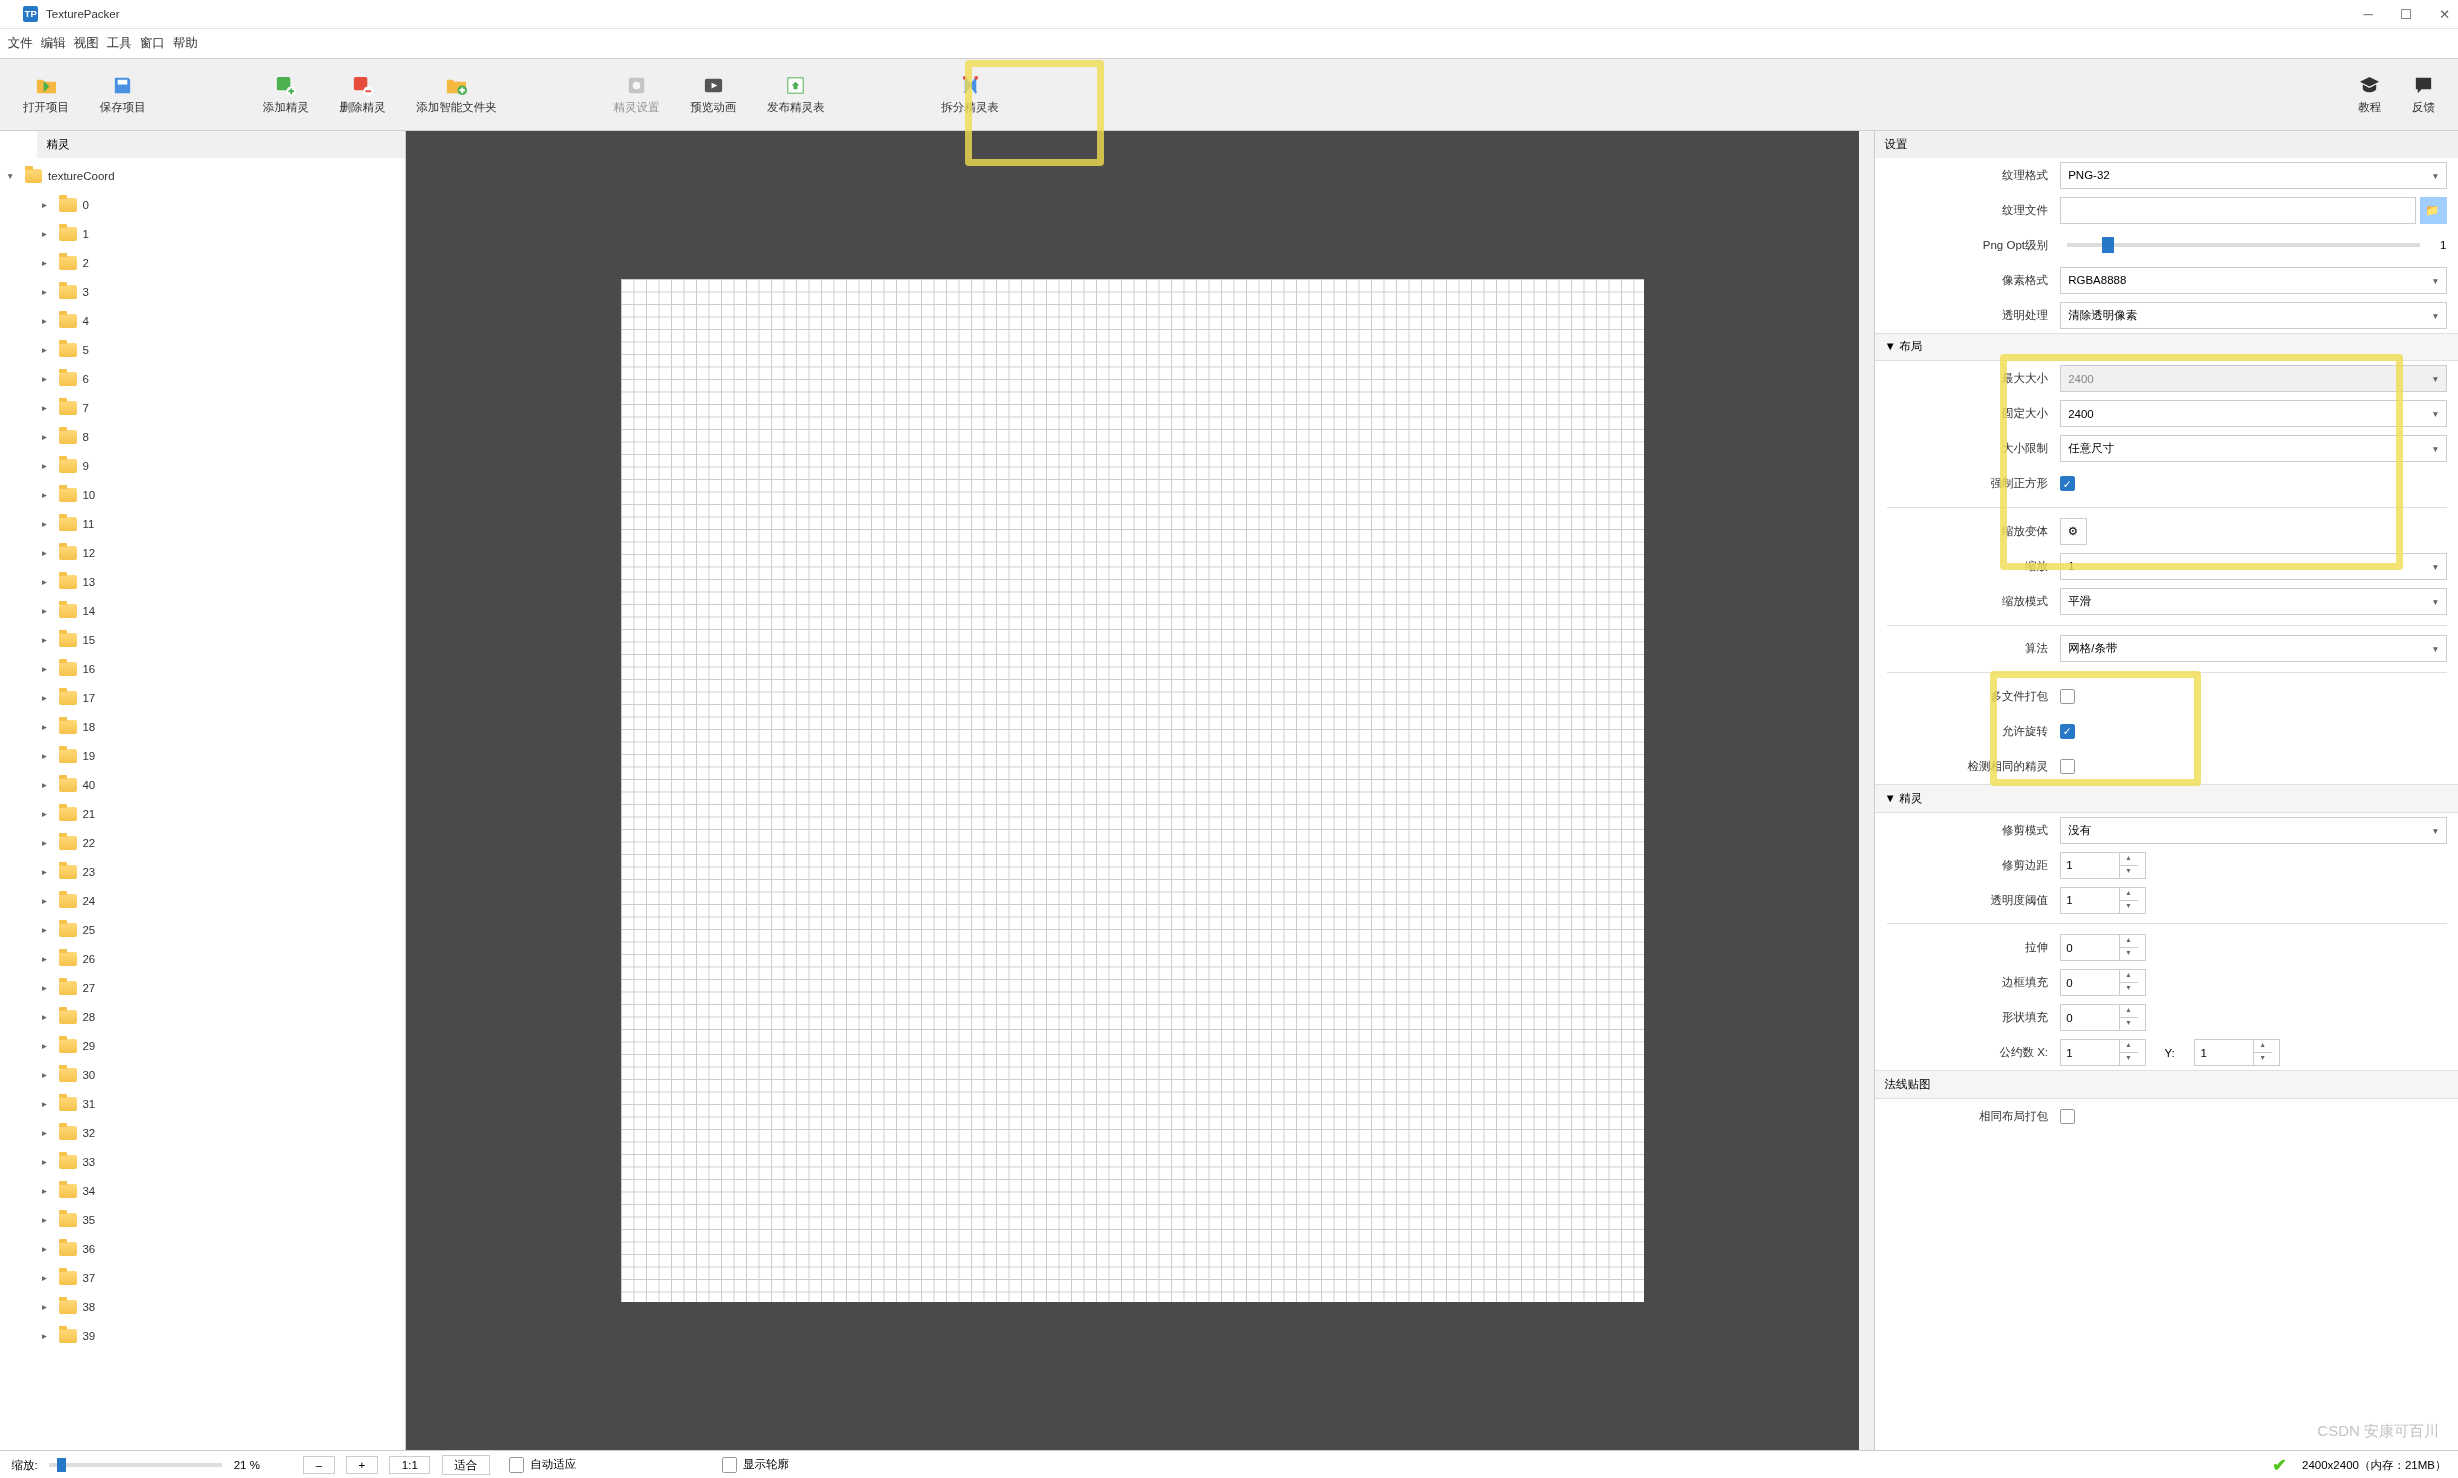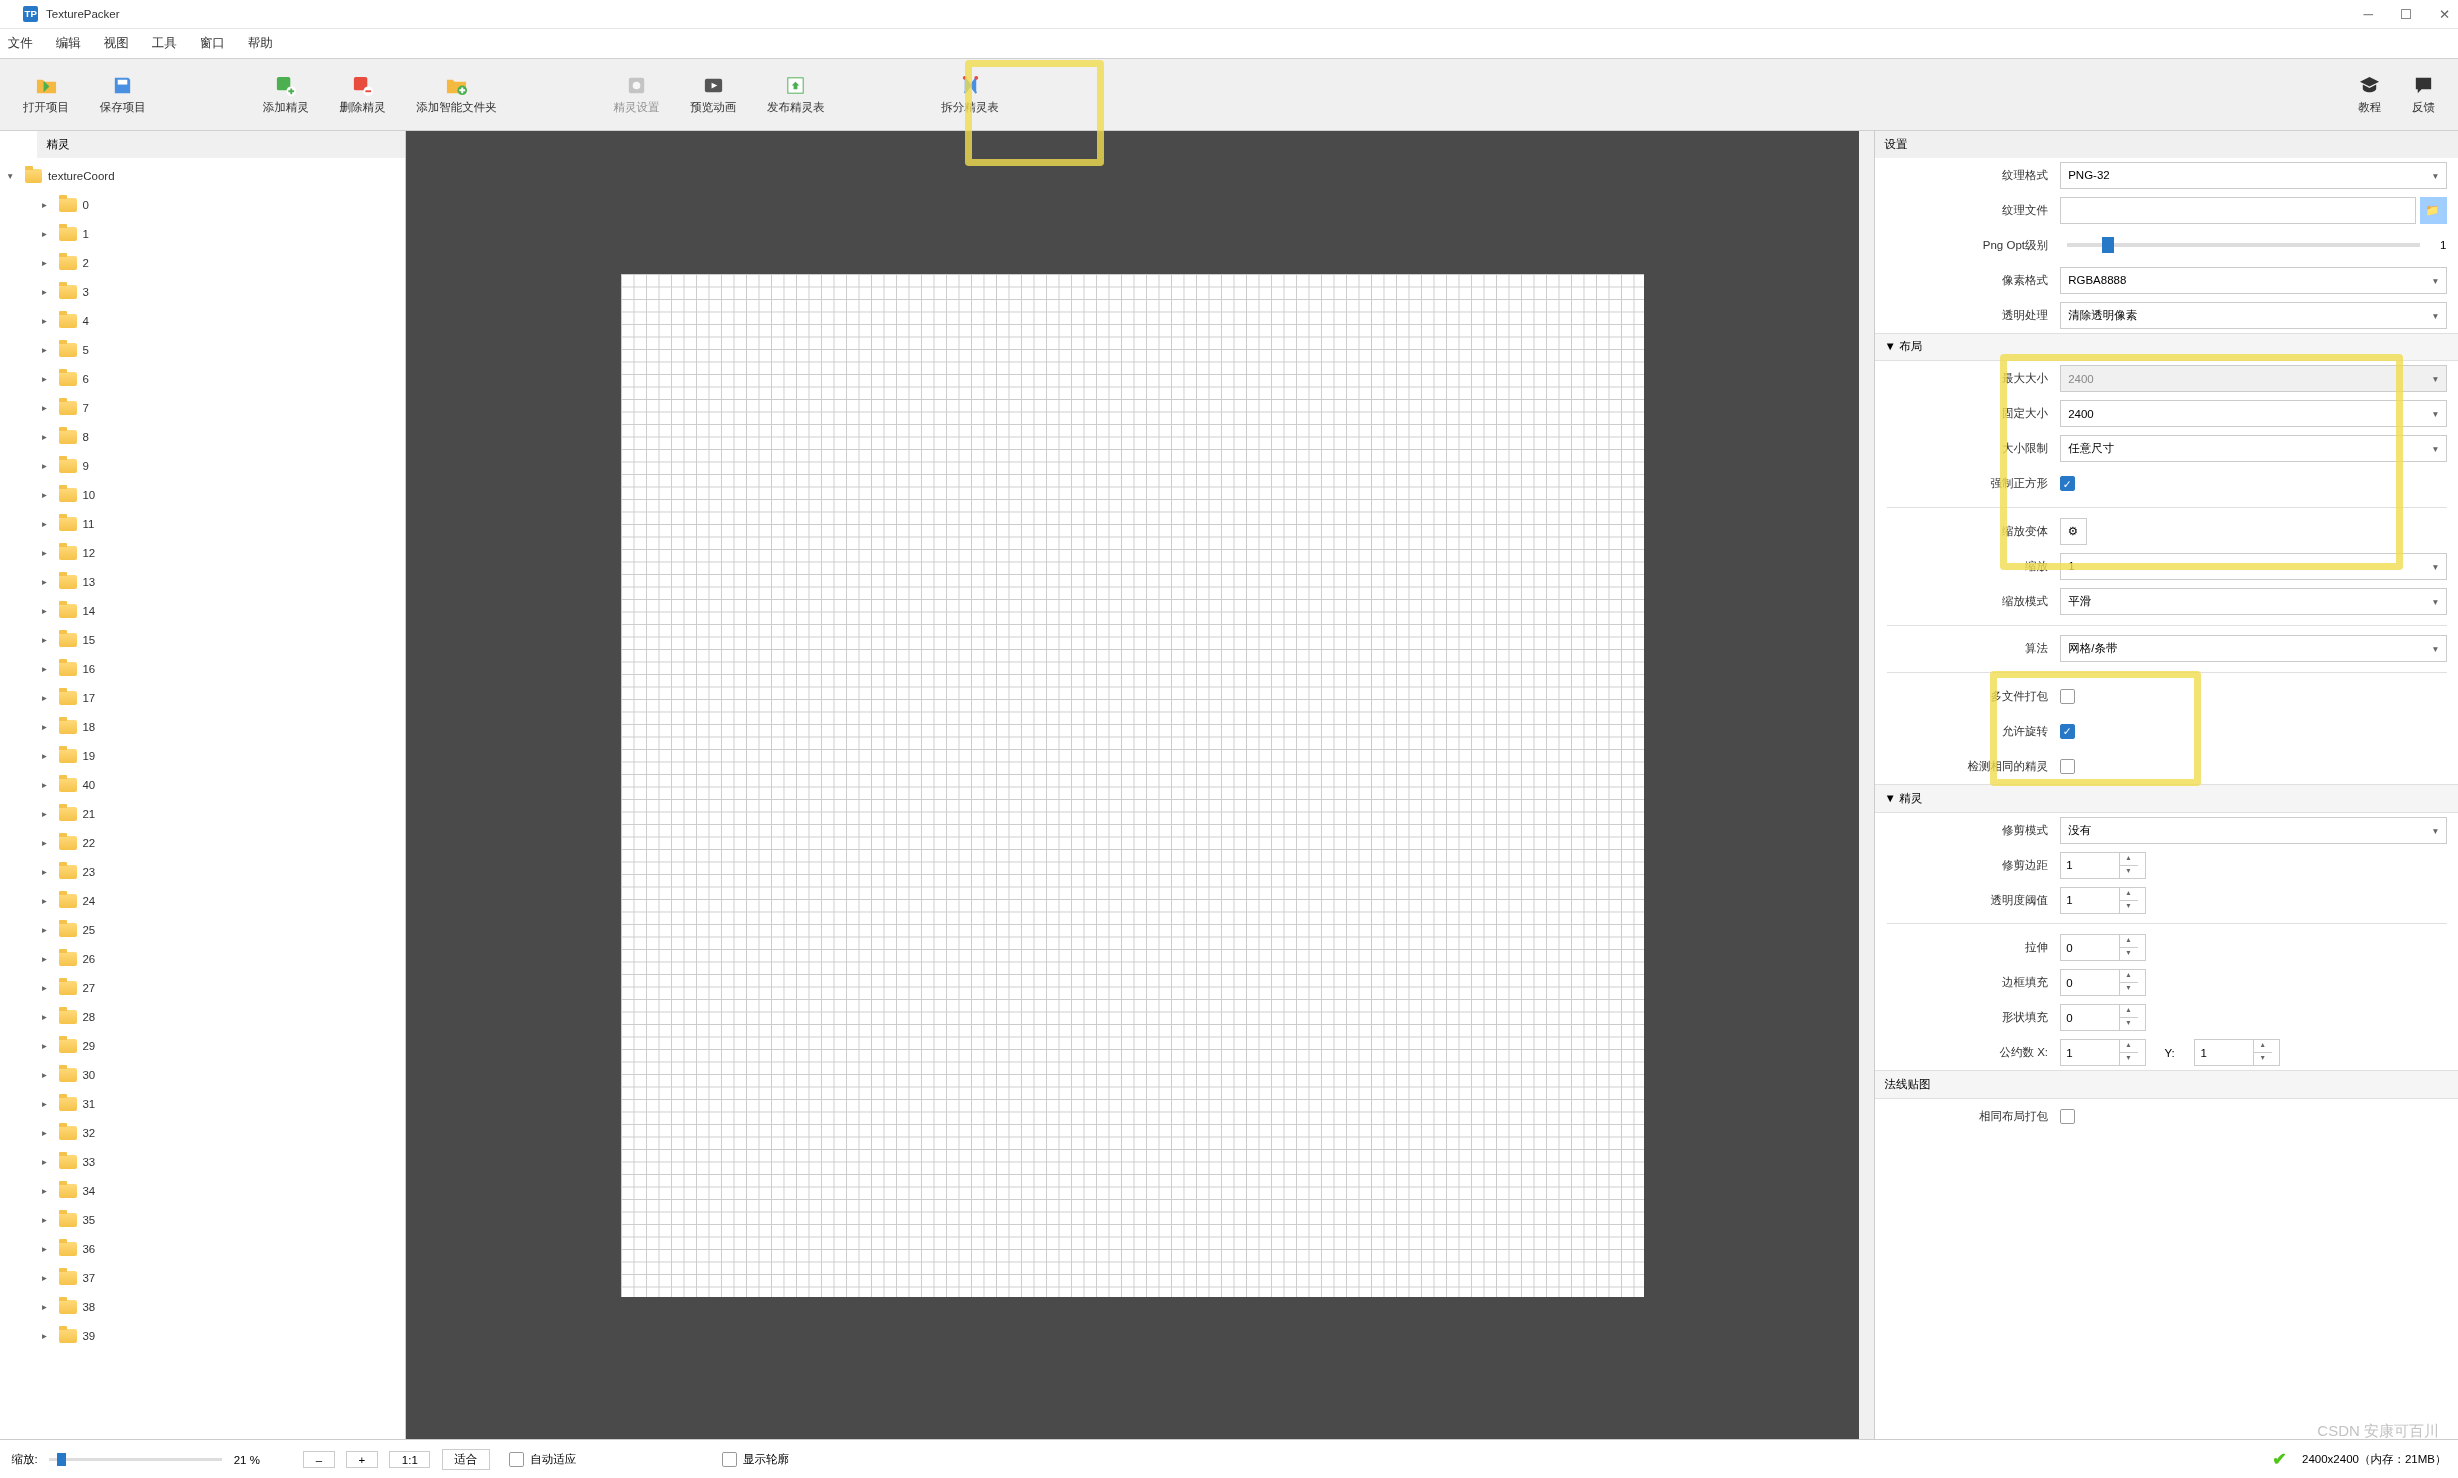--- a/index.html
+++ b/index.html
@@ -7,21 +7,21 @@
 .app { width: 2458px; height: 1479px; display: flex; flex-direction: column; background: #fff; position: relative; }
 
 
 .titlebar { height: 29px; display: flex; align-items: center; padding: 0 23px; background: #fff; border-bottom: 1px solid #e5e5e5; position: relative; }
 .titlebar .icon { width: 15.4px; height: 15.4px; background: #2878c8; border-radius: 1.9px; margin-right: 7.7px; display:inline-flex;align-items:center;justify-content:center;color:#fff;font-weight:bold;font-size:9.6px;}
 .titlebar .title { font-size: 11.5px; color: #333; }
 .winctrl { position: absolute; right: 7.7px; top: 0; height: 29px; display: flex; align-items: center; gap: 27px; }
 .winctrl span { color: #666; font-size: 13.4px; cursor: pointer; }
 
 
-.menubar { height: 29px; display: flex; align-items: center; padding: 0 7.7px; color: #333; gap: 23px; background:#fff; }
+.menubar { height: 29px; display: flex; align-items: center; padding: 0 7.7px; color: #333; gap: 8px; background:#fff; }
 .menubar span { font-size: 12.5px; cursor: pointer; }
 
 
 .toolbar { height: 73px; background: #f0f0f0; border-top:1px solid #d0d0d0; border-bottom:1px solid #d0d0d0; display: flex; align-items: center; padding: 0 7.7px; }
 .tbtn { display: flex; flex-direction: column; align-items: center; gap: 3.8px; padding: 3.8px 15.4px; cursor: pointer; position: relative; }
 .tbtn .ticon { width: 23px; height: 23px; }
 .tbtn .tlabel { font-size: 11.5px; color: #333; white-space: nowrap; }
 .tool-spacer { width: 86px; }
 .tool-spacer-lg { flex: 1; }
 .highlight-box { position: absolute; border: 7.7px solid rgba(240, 220, 80, 0.8); border-radius: 3.8px; pointer-events: none; z-index: 100; }
@@ -64,21 +64,21 @@
 .num-spin { width: 86px; height: 27px; border:1px solid #ccc; display:flex; align-items:center;}
 .num-spin input { border:none; width:58px; padding:0 5.8px; outline:none;}
 .num-spin .spins { width:19px; height:100%; border-left:1px solid #ccc; display:flex; flex-direction:column;}
 .num-spin .spins span{flex:1; font-size:7.7px; text-align:center; color:#666; cursor:pointer;}
 .num-spin .spins span:first-child{border-bottom:1px solid #ccc;}
 .file-btn { width:27px; height:27px; background:#a0cfff; margin-left:3.8px; display:flex;align-items:center;justify-content:center;}
 .slider-track { flex:1; height:3.8px; background:#ddd; position:relative; margin: 0 7.7px;}
 .slider-thumb { position:absolute; left:10%; top:-5.8px; width:11.5px; height:15.4px; background:#2878c8;}
 
 
-.statusbar { height: 40px; border-top: 1px solid #ccc; display: flex; align-items: center; padding: 0 11.5px; gap: 11.5px; background:#fff;}
+.statusbar { height: 29px; border-top: 1px solid #ccc; display: flex; align-items: center; padding: 0 11.5px; gap: 11.5px; background:#fff;}
 .statusbar .zoom-slider { width: 173px; height:3.8px; background:#ddd; position:relative;}
 .statusbar .zoom-slider .th{position:absolute; left:7.7px; top:-4.8px; width:9.6px; height:13.4px; background:#2878c8;}
 .sbtn { padding: 1.9px 11.5px; border:1px solid #ccc; background:#fff; cursor:pointer;}
 .status-right { margin-left:auto; display:flex; align-items:center; gap:15.4px;}
 .check-ic { color:#52c41a; font-size:17.3px; font-weight:bold; }
 .watermark { position:absolute; right:19px; bottom:38px; color:#999; font-size:15px; opacity:.6;}
 </style>
 </head>
 <body>
 

